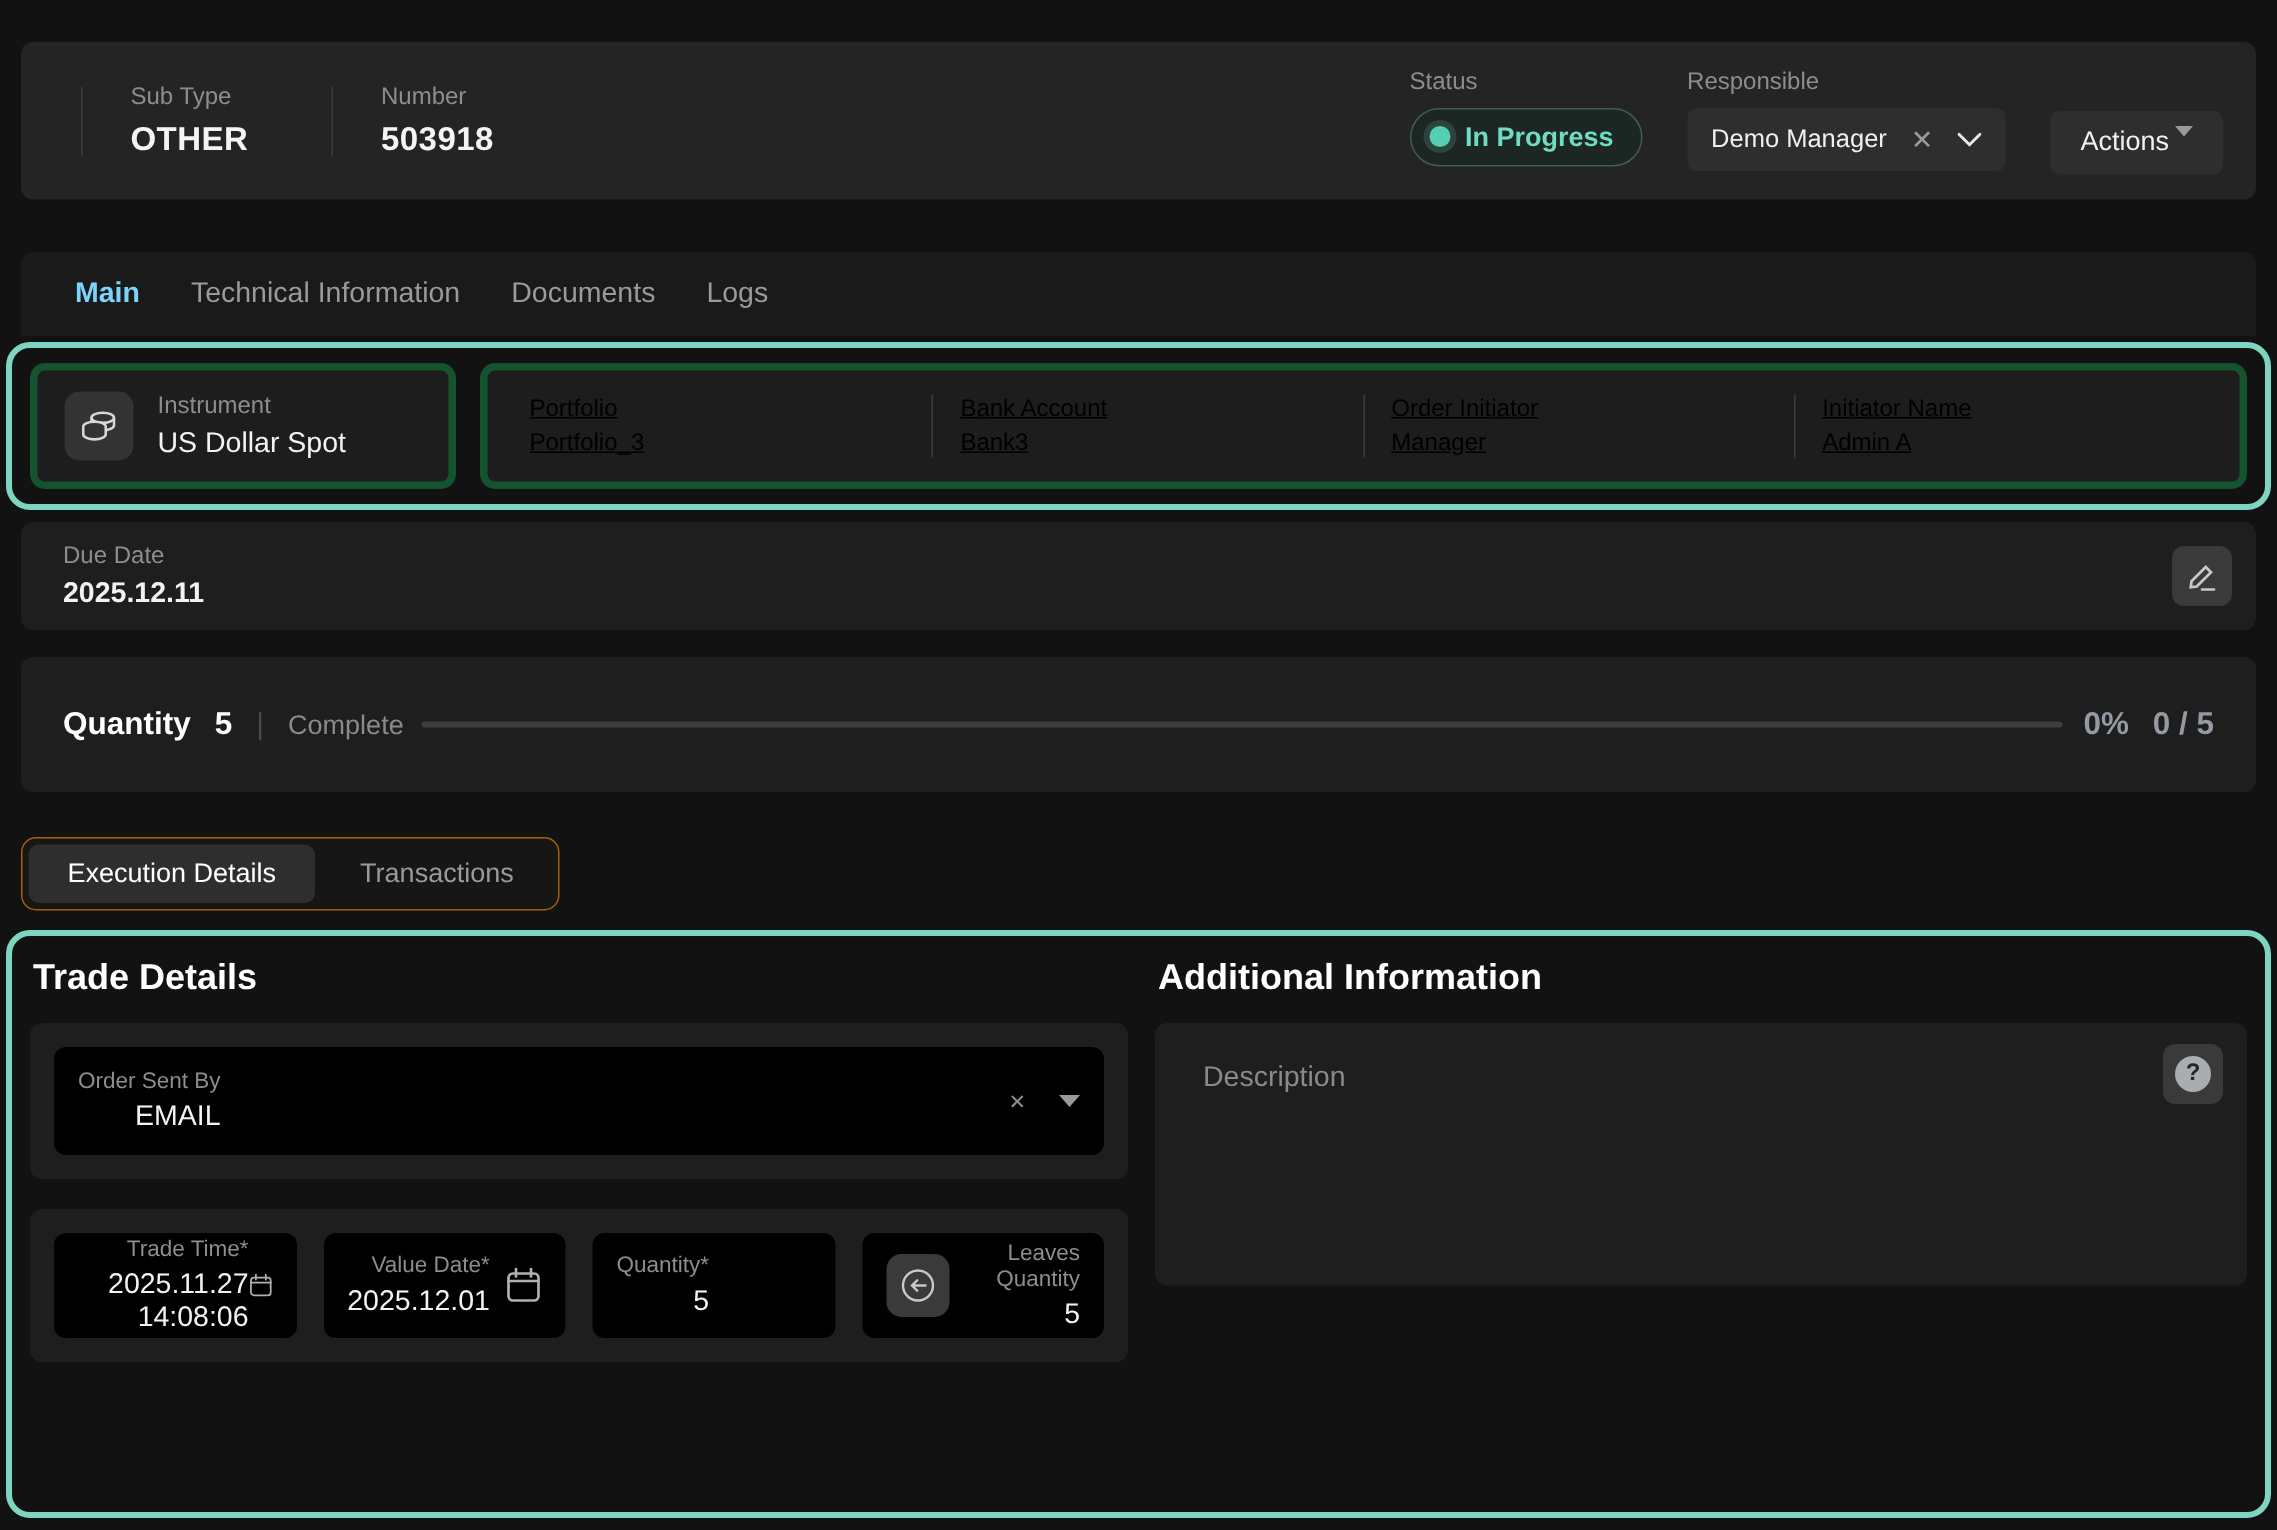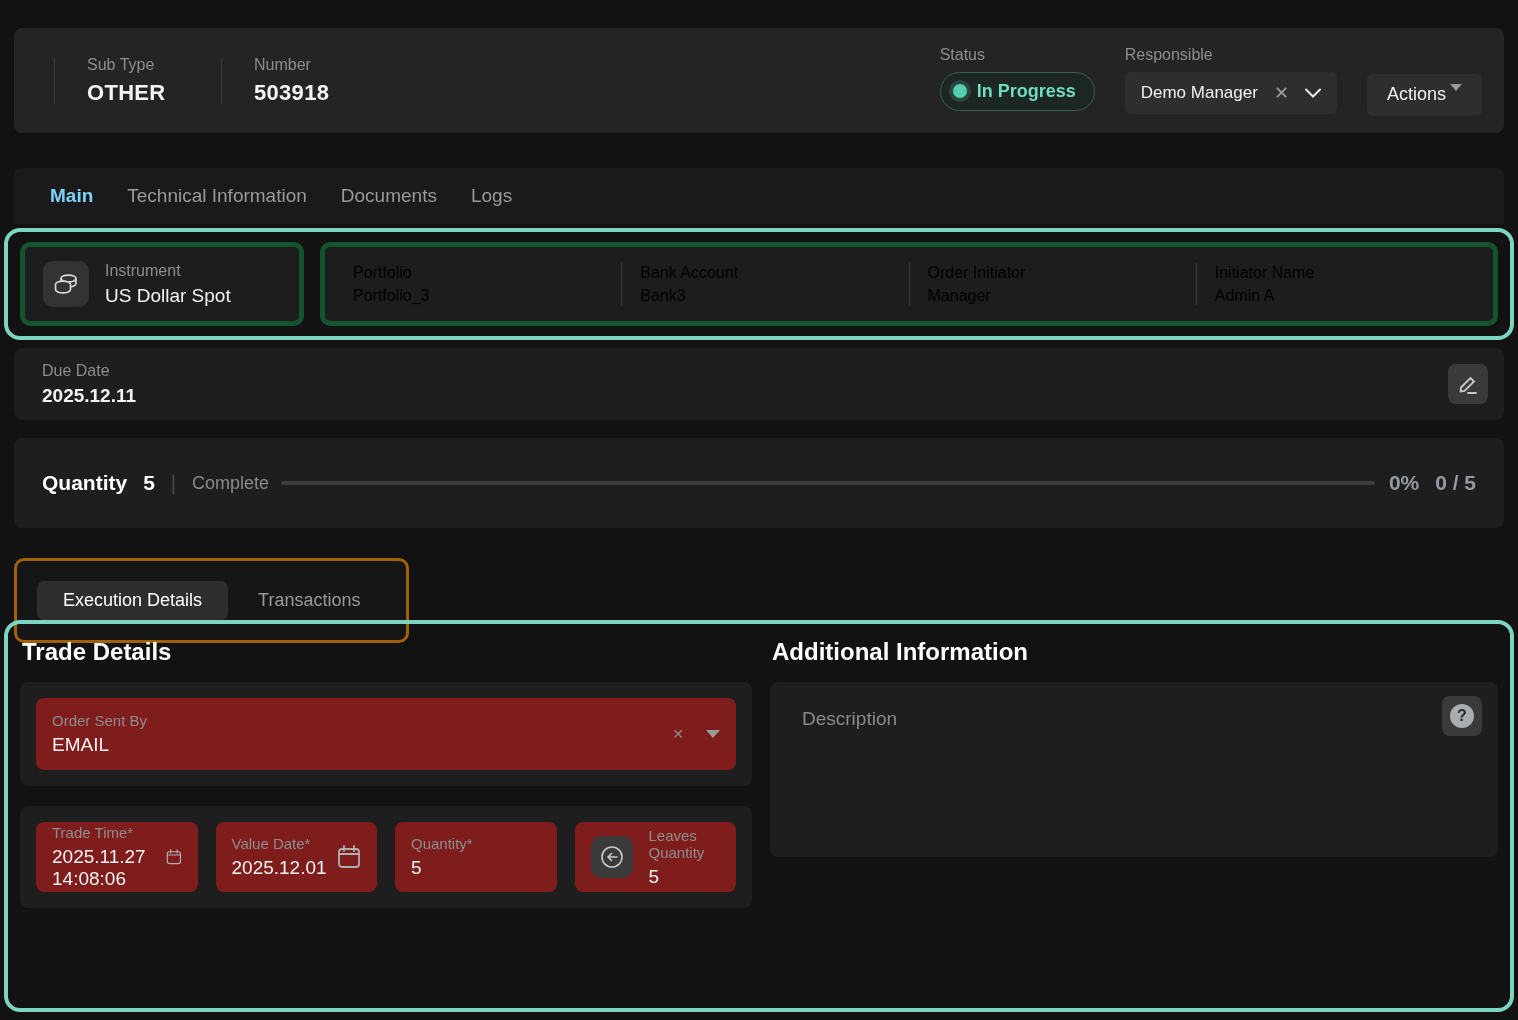--- a/index.html
+++ b/index.html
@@ -42,55 +42,55 @@
   
   .hl-box1 { position:absolute; left:4px; top:228px; width:1510px; height:112px;
     border:4px solid #7dd5c1; border-radius:16px; padding:10px 12px; display:flex; gap:16px; }
   .card { background:#1d1d1d; border:5px solid #14532d; border-radius:10px; }
   .instrument-card { width:284px; display:flex; align-items:center; gap:16px; padding:0 18px; }
   .icon-sq { width:46px; height:46px; border-radius:10px; background:#333333; display:flex; align-items:center; justify-content:center; flex:none; }
   .fcol { display:flex; flex-direction:column; gap:5px; }
   .fcol .lbl { color:#8d8d8d; font-size:16px; }
   .fcol .val { color:#f2f2f2; font-size:19px; }
   .fcol .val.b { font-weight:bold; }
-  .summary-card { flex:1; display:flex; align-items:center; padding:0 10px; }
+  .summary-card { flex:1; display:flex; align-items:center; padding:0 10px;text-decoration:underline; }
   .sum-col { flex:1; display:flex; flex-direction:column; gap:5px; padding:0 18px; }
   .sum-div { width:1px; height:42px; background:#3c3c3c; }
 
   
   .duedate-panel { position:absolute; left:14px; top:348px; width:1490px; height:72px; background:#1e1e1e;
     border-radius:8px; display:flex; align-items:center; justify-content:space-between; padding:0 16px 0 28px; }
   .icon-btn { width:40px; height:40px; border-radius:8px; background:#3a3a3a; border:none; display:flex;
     align-items:center; justify-content:center; cursor:pointer; }
 
   
   .qty-panel { position:absolute; left:14px; top:438px; width:1490px; height:90px; background:#1e1e1e;
     border-radius:8px; display:flex; align-items:center; padding:0 28px; }
   .qty-panel .t1 { color:#ffffff; font-size:21px; font-weight:bold; }
   .qty-panel .t2 { color:#ffffff; font-size:21px; font-weight:bold; margin-left:16px; }
   .qty-panel .pipe { color:#4a4a4a; font-size:20px; margin:0 16px; }
   .qty-panel .t3 { color:#8a8a8a; font-size:18px; }
   .progress-line { flex:1; height:4px; background:#3d3d3d; border-radius:2px; margin:0 14px 0 12px; }
   .qty-right { color:#949aa2; font-size:21px; font-weight:bold; white-space:nowrap; }
 
   
-  .seg { position:absolute; left:14px; top:558px; display:inline-flex; border:3px solid #a16207;
-    border-radius:10px; padding:20px; gap:4px; background:#161616; }
+  .seg { position:absolute; left:14px; top:558px; display:inline-flex; border:1px solid #a16207;
+    border-radius:10px; padding:4px; gap:4px; background:#161616; }
   .seg .opt { padding:9px 26px; border-radius:7px; font-size:18px; color:#9a9a9a; cursor:pointer; }
   .seg .opt.active { background:#2e2e2e; color:#ffffff; }
 
   
   .hl-box2 { position:absolute; left:4px; top:620px; width:1510px; height:392px;
     border:4px solid #7dd5c1; border-radius:16px; padding:10px 12px; display:flex; gap:18px; }
   .col-left { width:732px; display:flex; flex-direction:column; }
   .col-right { flex:1; display:flex; flex-direction:column; }
   .sec-title { color:#ffffff; font-size:24px; font-weight:bold; margin:4px 0 16px 2px; }
 
   .panel { background:#1e1e1e; border-radius:8px; padding:16px; }
-  .field { background:#7f1d1d; border-radius:8px; padding:10px 16px; display:flex; align-items:center; }
+  .field { background:#000000; border-radius:8px; padding:10px 16px; display:flex; align-items:center;text-align:right; }
   .field .fcol .lbl { font-size:15px; }
   .field .fcol .val { font-size:19px; }
   .field-right { margin-left:auto; display:flex; align-items:center; gap:22px; }
   .field .clear-x { color:#8d8d8d; font-size:14px; cursor:pointer; }
   .dd-caret { width:0; height:0; border-left:7px solid transparent; border-right:7px solid transparent; border-top:8px solid #9a9a9a; cursor:pointer; }
   .panel-grid { margin-top:20px; display:grid; grid-template-columns:1fr 1fr 1fr 1fr; gap:20px 18px; }
   .field.h68 { height:70px; }
   .cal-icon { margin-left:auto; cursor:pointer; }
   .leaves-field { gap:16px; }
 

